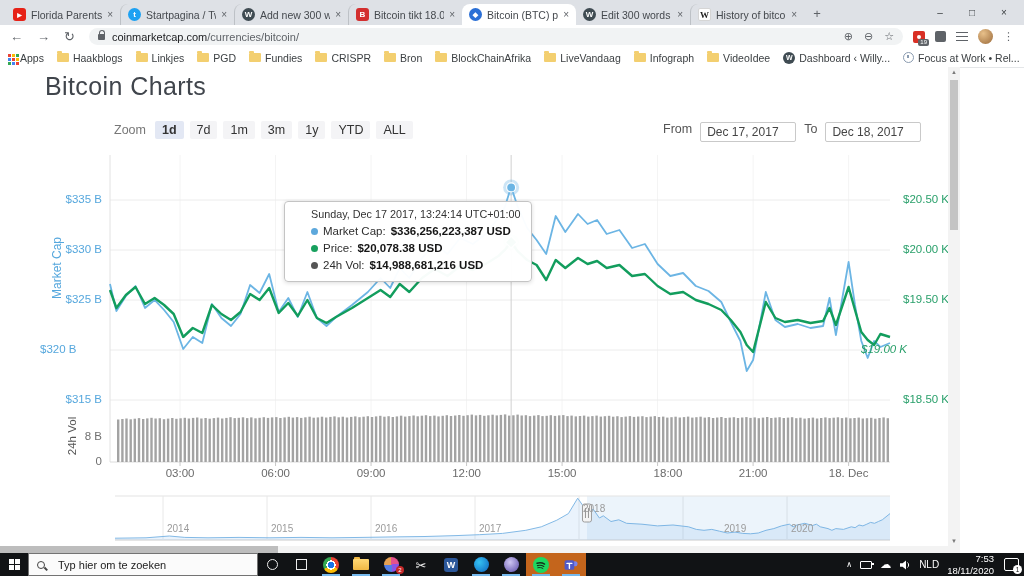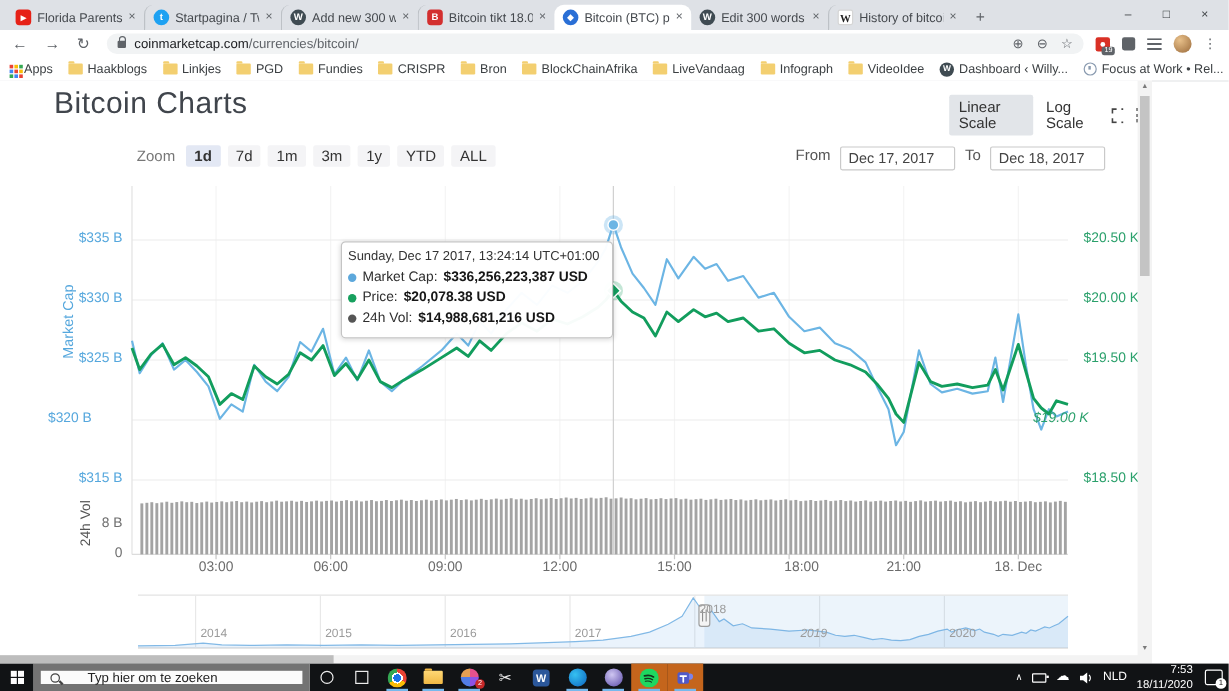--- a/index.html
+++ b/index.html
@@ -64,39 +64,39 @@
   .zbtn{padding:2px 7px;border-radius:2px;background:#f4f4f6;color:#333}
   .zbtn.zactive{background:#e3e8f4;font-weight:bold}
   .rangegroup{position:absolute;top:55px;left:663px;display:flex;gap:8px;font-size:12.5px;color:#555}
   .rangegroup input{width:82px;height:18px;border:1px solid #c9c9c9;border-radius:2px;font:12px "Liberation Sans",sans-serif;color:#444;padding:0 6px}
   .chartwrap{position:absolute;inset:0}
   .ylabel{position:absolute;font-size:11.5px;white-space:nowrap}
   .xlabel{position:absolute;width:56px;text-align:center;font-size:11.5px;color:#6b6b6b}
   .yrlabel{position:absolute;font-size:10px;color:#9b9b9b}
   .axis-title{position:absolute;font-size:12px;text-align:center}
   #tooltip{position:absolute;left:284px;top:134px;background:rgba(255,255,255,.97);border:1px solid #c4c4c4;
-    border-radius:4px;box-shadow:0 1px 4px rgba(0,0,0,.14);padding:6px 10px 7px 5px;z-index:5}
+    border-radius:4px;box-shadow:0 1px 4px rgba(0,0,0,.14);padding:6px 10px 7px 26px;z-index:5}
   .tt-date{font-size:10.8px;color:#333;margin-bottom:3px;white-space:nowrap}
   .tt-row{display:flex;align-items:center;gap:5px;font-size:11.5px;line-height:17px;color:#2e2e2e;white-space:nowrap}
   .tt-dot{width:7px;height:7px;border-radius:50%;flex:none}
   .tt-row b{color:#161616}
   .backtop{position:absolute;left:961px;top:431px;width:38px;height:34px;background:#3f3f3f;border-radius:4px;z-index:6}
   .backtop i{position:absolute;left:14px;top:15px;width:9px;height:9px;border-top:2px solid #fff;border-left:2px solid #fff;transform:rotate(45deg)}
   .vscroll{position:absolute;right:0;top:0;width:12px;height:486px;background:#f3f3f3;z-index:7}
   .vthumb{position:absolute;top:13px;left:2px;width:8px;height:150px;background:#c4c4c4}
   .varrow{position:absolute;left:0;width:12px;text-align:center;font-size:6px;color:#7a7a7a}
   .hscroll{position:absolute;left:0;top:479px;width:1012px;height:7px;background:#f3f3f3;z-index:7}
   .hthumb{width:278px;height:7px;background:#bdbdbd}
   .harrow{position:absolute;right:3px;top:0;font-size:6px;line-height:7px;color:#7a7a7a}
   
   .taskbar{position:absolute;bottom:0;left:0;width:1024px;height:23px;background:#111315;display:flex;align-items:stretch;color:#fff;z-index:9}
   .tstart{width:28px;display:flex;align-items:center;justify-content:center}
   .winlogo{width:11px;height:11px;display:grid;grid-template-columns:5px 5px;grid-template-rows:5px 5px;gap:1px}
   .winlogo i{background:#fdfdfd}
-  .tb-search{width:230px;background:#fbfbfb;border:6px solid #737373;box-sizing:border-box;display:flex;align-items:center;gap:23px;padding:0 8px;color:#222;font-size:11px}
+  .tb-search{width:230px;background:#fbfbfb;border:1px solid #737373;box-sizing:border-box;display:flex;align-items:center;gap:13px;padding:0 8px;color:#222;font-size:11px}
   .mag{width:6px;height:6px;border:1.5px solid #444;border-radius:50%;position:relative;flex:none}
   .mag::after{content:"";position:absolute;width:4px;height:1.5px;background:#444;transform:rotate(45deg);right:-3.5px;bottom:-1.5px}
   .tcircle{width:11px;height:11px;border:1.5px solid #ececec;border-radius:50%;box-sizing:border-box}
   .tview{width:11px;height:11px;border:1.5px solid #ececec;box-sizing:border-box}
   .tbtn{width:29px;display:flex;align-items:center;justify-content:center}
   .ticell{width:30px;display:flex;align-items:center;justify-content:center;position:relative}
   .ticell.active::after{content:"";position:absolute;bottom:0;left:6px;right:6px;height:2px;background:#76b9ed}
   .ticell.hl{background:#c4651c}
   .ti{display:block}
   .ti-chrome{width:16px;height:16px;border-radius:50%;background:radial-gradient(circle,#1a73e8 0 3.2px,#fff 3.2px 4.6px,transparent 4.6px),conic-gradient(#ea4335 0 33%,#fbbc05 33% 66%,#34a853 66% 100%)}
@@ -249,28 +249,20 @@
         </span>
       </span>
 
     <span class="bm-divider"></span>
 
   </div>
 
   <div class="page">
     <div class="page-title">Bitcoin Charts</div>
 
-    <div class="scalegroup">
-      <span class="scale-active">Linear Scale</span>
-      <span>Log Scale</span>
-      <svg width="13" height="13">
-          <path d="M1 4.5V1h3.5M8.5 1H12v3.5M12 8.5V12H8.5M4.5 12H1V8.5" fill="none" stroke="#444" stroke-width="1.4"></path>
-        </svg>
-      <span class="burger"></span>
-    </div>
 
     <div class="zoomgroup">
       <span class="zoom-label">Zoom</span>
       <span id="zoombtns" style="display:flex;gap:6px">
           <span class="zbtn zactive">1d</span>
           <span class="zbtn">7d</span>
           <span class="zbtn">1m</span>
           <span class="zbtn">3m</span>
           <span class="zbtn">1y</span>
           <span class="zbtn">YTD</span>
@@ -538,21 +530,21 @@
           <span class="xlabel" style="left: 438.571px; top: 400px; width: 56px; text-align: center;">12:00</span>
           <span class="xlabel" style="left: 534.082px; top: 400px; width: 56px; text-align: center;">15:00</span>
           <span class="xlabel" style="left: 640px; top: 400px; width: 56px; text-align: center;">18:00</span>
           <span class="xlabel" style="left: 725.102px; top: 400px; width: 56px; text-align: center;">21:00</span>
           <span class="xlabel" style="left: 820.612px; top: 400px; width: 56px; text-align: center;">18. Dec</span>
           <span class="yrlabel" style="left: 167px; top: 456px;">2014</span>
           <span class="yrlabel" style="left: 271px; top: 456px;">2015</span>
           <span class="yrlabel" style="left: 375px; top: 456px;">2016</span>
           <span class="yrlabel" style="left: 479px; top: 456px;">2017</span>
           <span class="yrlabel" style="left: 583px; top: 436px;">2018</span>
-          <span class="yrlabel" style="left: 667px; top: 456px; font-style: italic;">2019</span>
+          <span class="yrlabel" style="left: 724px; top: 456px;">2019</span>
           <span class="yrlabel" style="left: 791px; top: 456px;">2020</span>
         </div>
       <span class="axis-title" style="left:17px;top:194px;width:80px;transform:rotate(-90deg);color:#55a7dd">Market Cap</span>
       <span class="axis-title" style="left:926px;top:209px;width:60px;transform:rotate(90deg);color:#2aa06b">Price</span>
       <span class="axis-title" style="left:42px;top:363px;width:60px;transform:rotate(-90deg);color:#555;font-size:11.5px">24h Vol</span>
 
       <div id="tooltip">
         <div class="tt-date">Sunday, Dec 17 2017, 13:24:14 UTC+01:00</div>
         <div class="tt-row">
           <span class="tt-dot" style="background: rgb(93, 168, 220);"></span>

